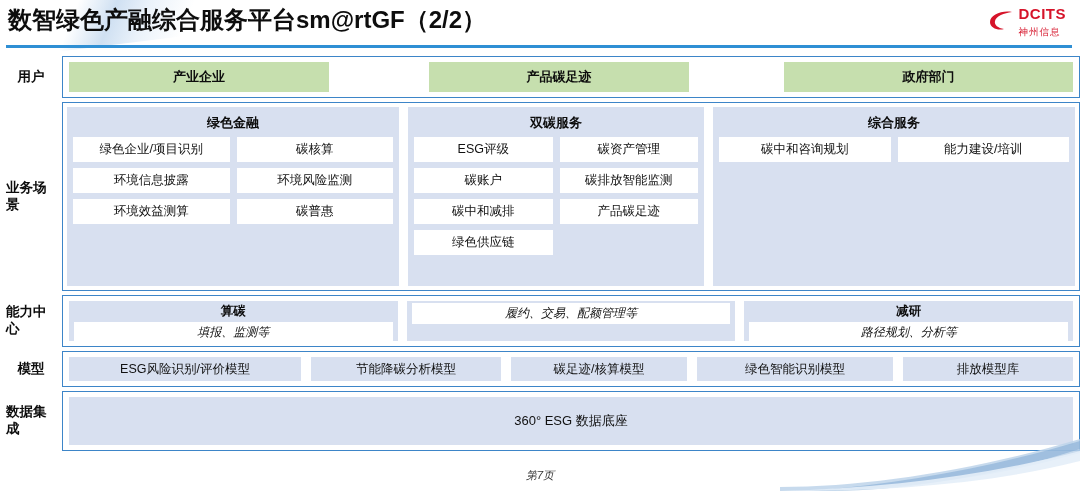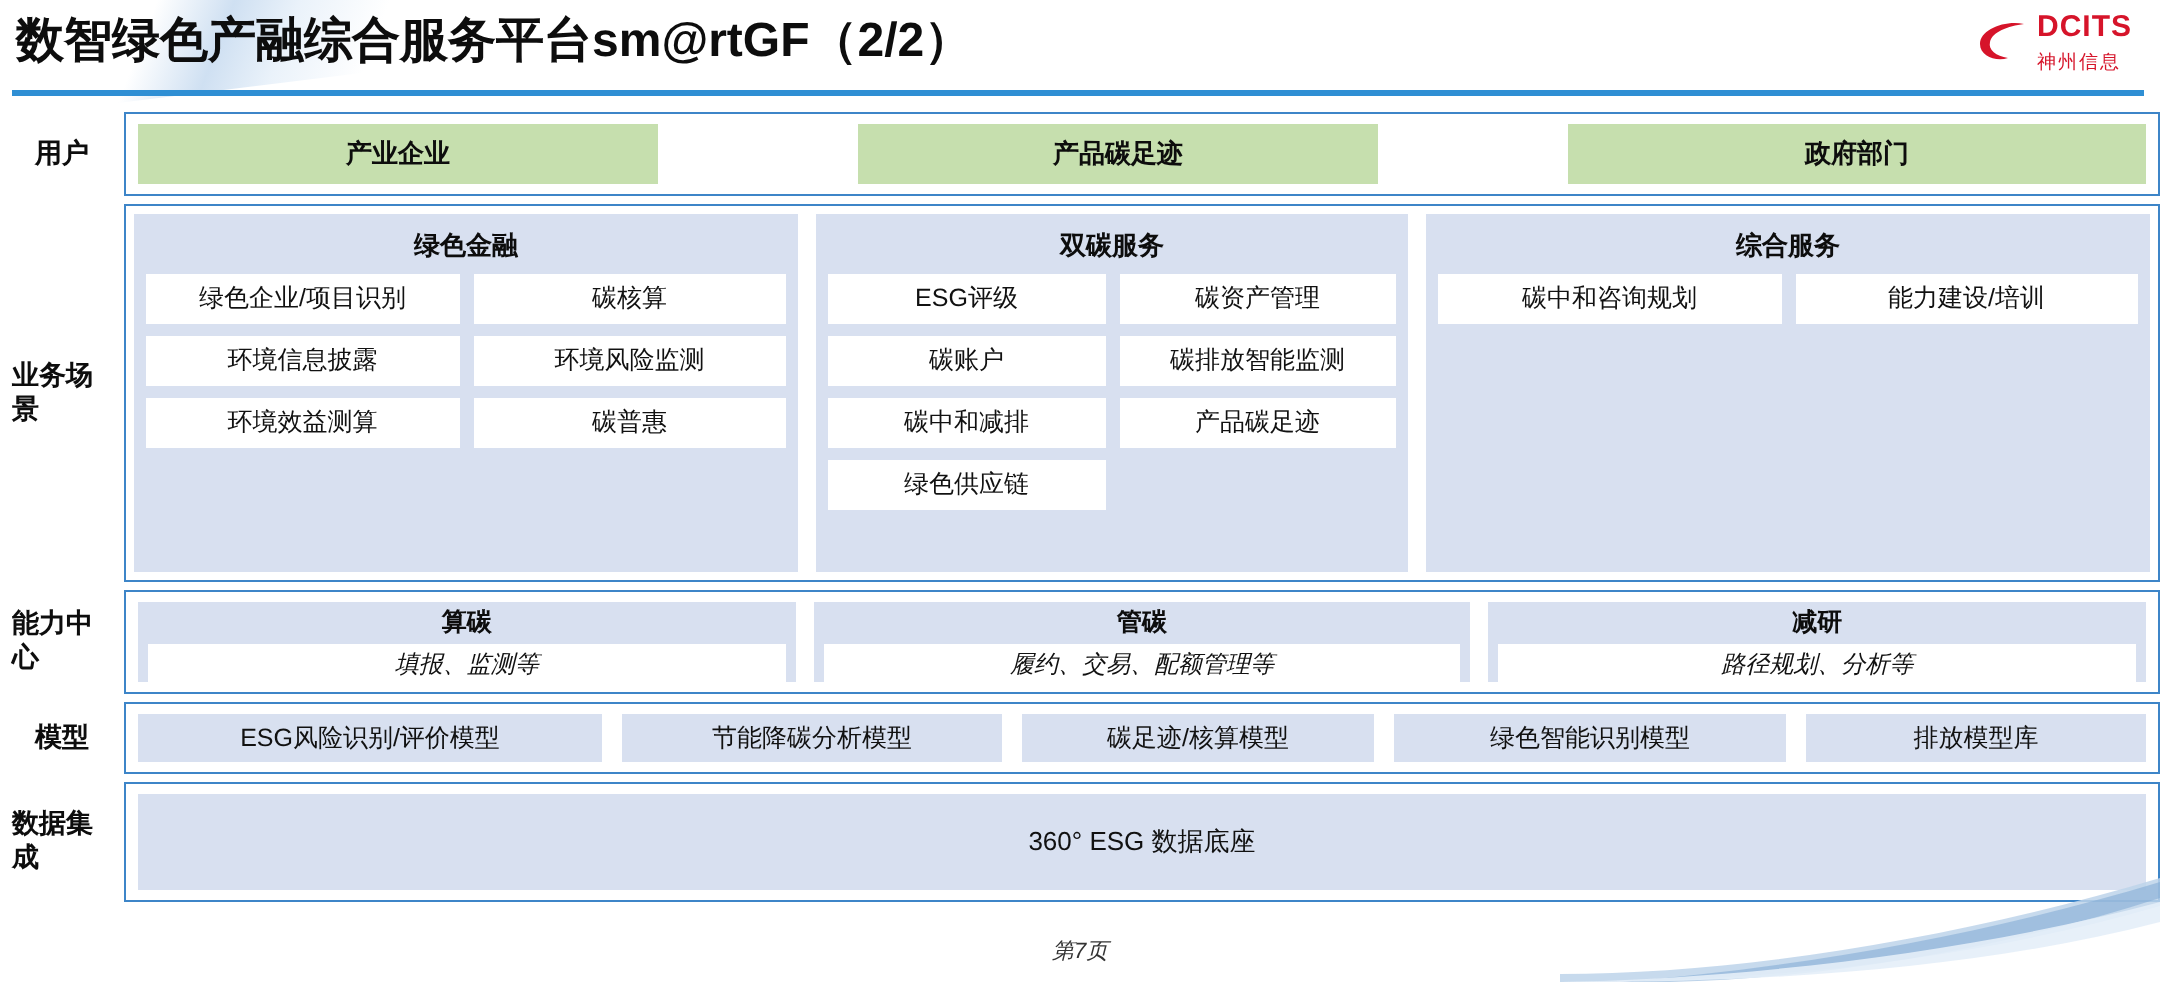--- a/index.html
+++ b/index.html
@@ -320,21 +320,20 @@
   </div>
 
   <div class="row row-cap">
     <div class="row-label">能力中心</div>
     <div class="row-body">
       <div class="cap-panel">
         <div class="cap-title">算碳</div>
         <div class="cap-desc">填报、监测等</div>
       </div>
       <div class="cap-panel">
-        <div class="cap-title">管碳</div>
         <div class="cap-desc">履约、交易、配额管理等</div>
       </div>
       <div class="cap-panel">
         <div class="cap-title">减研</div>
         <div class="cap-desc">路径规划、分析等</div>
       </div>
     </div>
   </div>
 
   <div class="row row-model">

